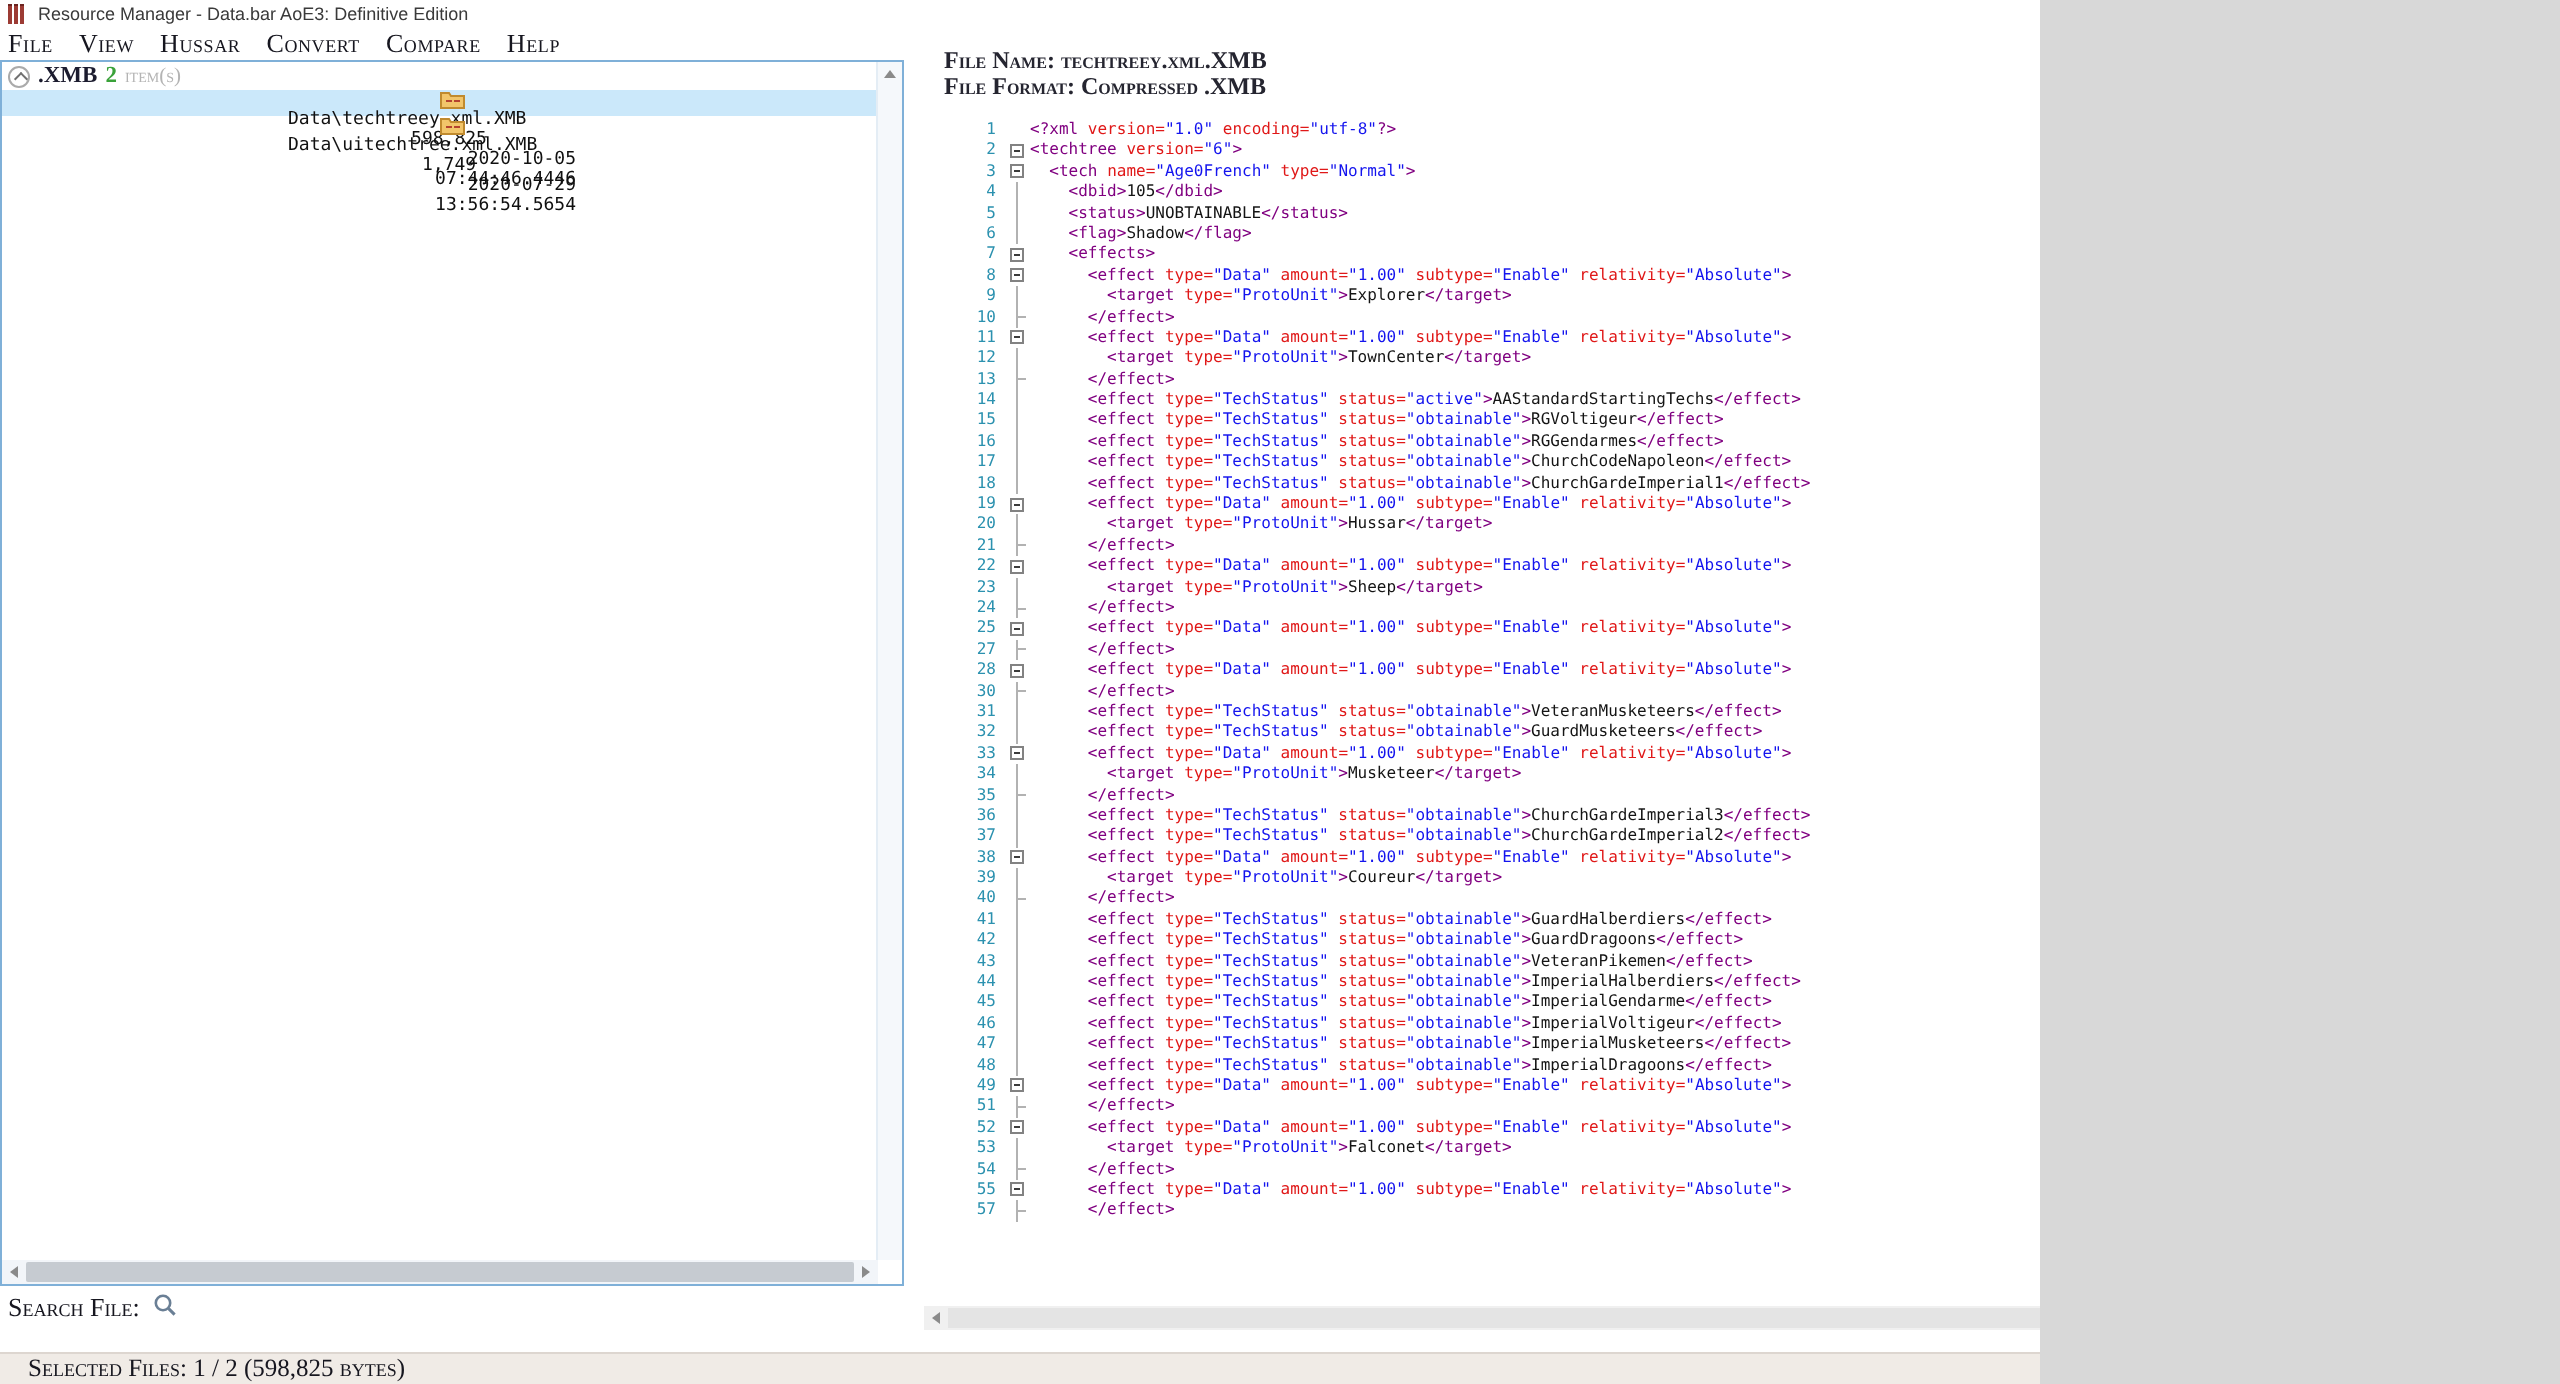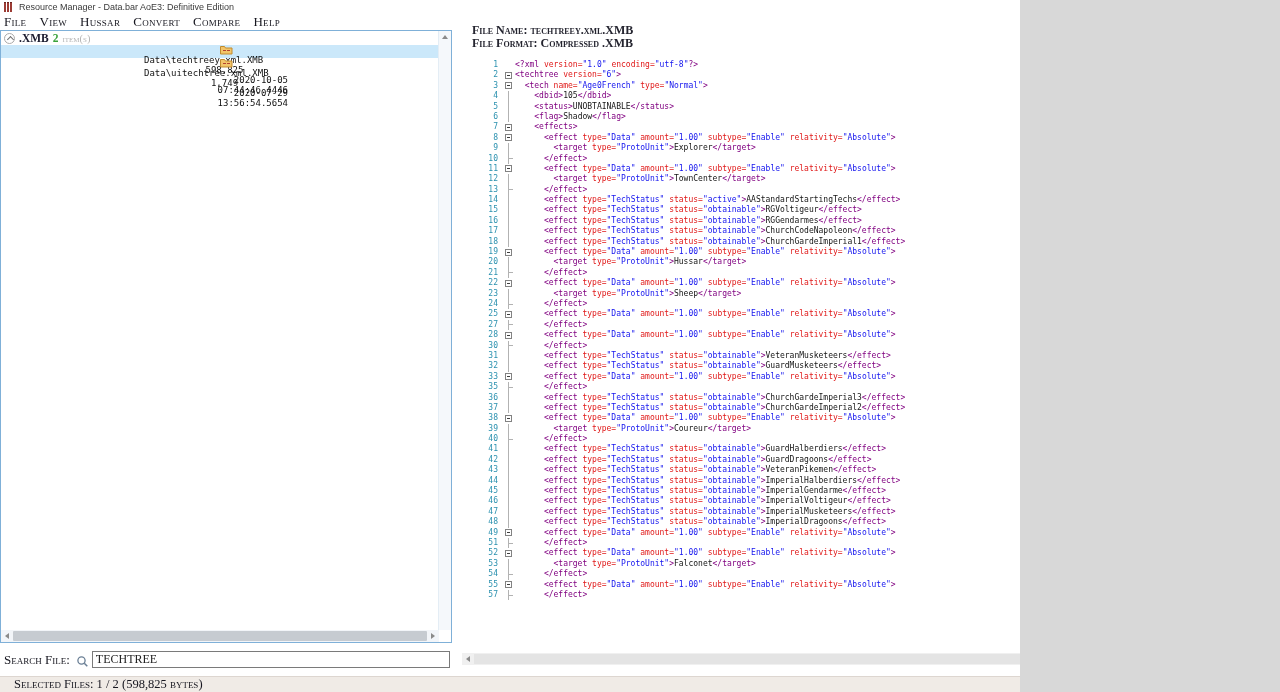--- a/index.html
+++ b/index.html
@@ -49,21 +49,21 @@
 
   
   #lv-vscroll{position:absolute;right:0;top:0;bottom:12px;width:12px;background:#f5f8fb;border-left:1px solid #e4edf5;}
   #lv-vscroll .arr-up{margin:4px auto 0;width:0;height:0;border-left:3px solid transparent;border-right:3px solid transparent;border-bottom:4px solid #8a8a8a;}
   #lv-hscroll{position:absolute;left:0;right:12px;bottom:0;height:12px;background:#f2f5f9;display:flex;align-items:center;}
   .arr-left{width:0;height:0;border-top:3px solid transparent;border-bottom:3px solid transparent;border-right:4px solid #8a8a8a;margin:0 4px;}
   .arr-right{width:0;height:0;border-top:3px solid transparent;border-bottom:3px solid transparent;border-left:4px solid #8a8a8a;margin:0 4px;}
   #lv-hscroll .thumb{flex:1;height:10px;background:#c6cbd1;border-radius:1px;}
 
   
-  #searchrow{position:absolute;left:0;top:646px;width:460px;height:22px;display:flex;align-items:flex-end;}
+  #searchrow{position:absolute;left:0;top:646px;width:460px;height:22px;display:flex;align-items:flex-start;}
   #search-label{font-size:13px;font-variant:small-caps;padding:0 6px 0 4px;color:#16161f;}
   #search-icon{flex:none;margin-right:3px;}
   #search-input{flex:1;margin-right:10px;height:17px;border:1px solid #7a7a7a;box-sizing:border-box;
                 font-family:"Liberation Serif",serif;font-size:12px;font-variant:small-caps;padding:0 3px;color:#222;outline:none;background:#fff;}
 
   
   #fileinfo{position:absolute;left:472px;top:24px;font-size:12px;font-weight:bold;
             font-variant:small-caps;color:#252530;line-height:13px;}
   #code{position:absolute;left:478px;top:60px;width:776px;height:593px;overflow:hidden;
         font-family:"DejaVu Sans Mono",monospace;font-size:8px;}
@@ -177,21 +177,20 @@
       <i class="arr-right"></i>
     </div>
   </div>
 
   <div id="searchrow">
     <span id="search-label">Search File:</span>
     <svg id="search-icon" width="13" height="13" viewBox="0 0 13 13">
         <circle cx="5.5" cy="5.5" r="3.6" fill="none" stroke="#6a7f95" stroke-width="1.3"></circle>
         <line x1="8.3" y1="8.3" x2="11.3" y2="11.3" stroke="#6a7f95" stroke-width="1.5"></line>
       </svg>
-    <input id="search-input" type="text" value="TECHTREE" style="">
   </div>
 
   <div id="fileinfo">
     <div><span>File Name:</span>&nbsp;<span>techtreey.xml.XMB</span></div>
     <div><span>File Format:</span>&nbsp;<span>Compressed .XMB</span></div>
   </div>
 
   <div id="code">
       <div class="cl">
         <span class="ln">1</span>
@@ -400,20 +399,27 @@
           <span class="fline"></span>
         </span>
         <span class="ct">      <span class="tk-tag">&lt;effect</span> <span class="tk-attr">type</span><span class="tk-attr">=</span><span class="tk-val">"TechStatus"</span> <span class="tk-attr">status</span><span class="tk-attr">=</span><span class="tk-val">"obtainable"</span><span class="tk-tag">&gt;</span>GuardMusketeers<span class="tk-tag">&lt;/effect</span><span class="tk-tag">&gt;</span></span>
       </div>
       <div class="cl">
         <span class="ln">33</span>
         <span class="fm">
           <span class="fbox"></span>
         </span>
         <span class="ct">      <span class="tk-tag">&lt;effect</span> <span class="tk-attr">type</span><span class="tk-attr">=</span><span class="tk-val">"Data"</span> <span class="tk-attr">amount</span><span class="tk-attr">=</span><span class="tk-val">"1.00"</span> <span class="tk-attr">subtype</span><span class="tk-attr">=</span><span class="tk-val">"Enable"</span> <span class="tk-attr">relativity</span><span class="tk-attr">=</span><span class="tk-val">"Absolute"</span><span class="tk-tag">&gt;</span></span>
+      </div>
+      <div class="cl">
+        <span class="ln">34</span>
+        <span class="fm">
+          <span class="fline"></span>
+        </span>
+        <span class="ct">        <span class="tk-tag">&lt;target</span> <span class="tk-attr">type</span><span class="tk-attr">=</span><span class="tk-val">"ProtoUnit"</span><span class="tk-tag">&gt;</span>Musketeer<span class="tk-tag">&lt;/target</span><span class="tk-tag">&gt;</span></span>
       </div>
       <div class="cl">
         <span class="ln">35</span>
         <span class="fm">
           <span class="fcorner"></span>
         </span>
         <span class="ct">      <span class="tk-tag">&lt;/effect</span><span class="tk-tag">&gt;</span></span>
       </div>
       <div class="cl">
         <span class="ln">36</span>

